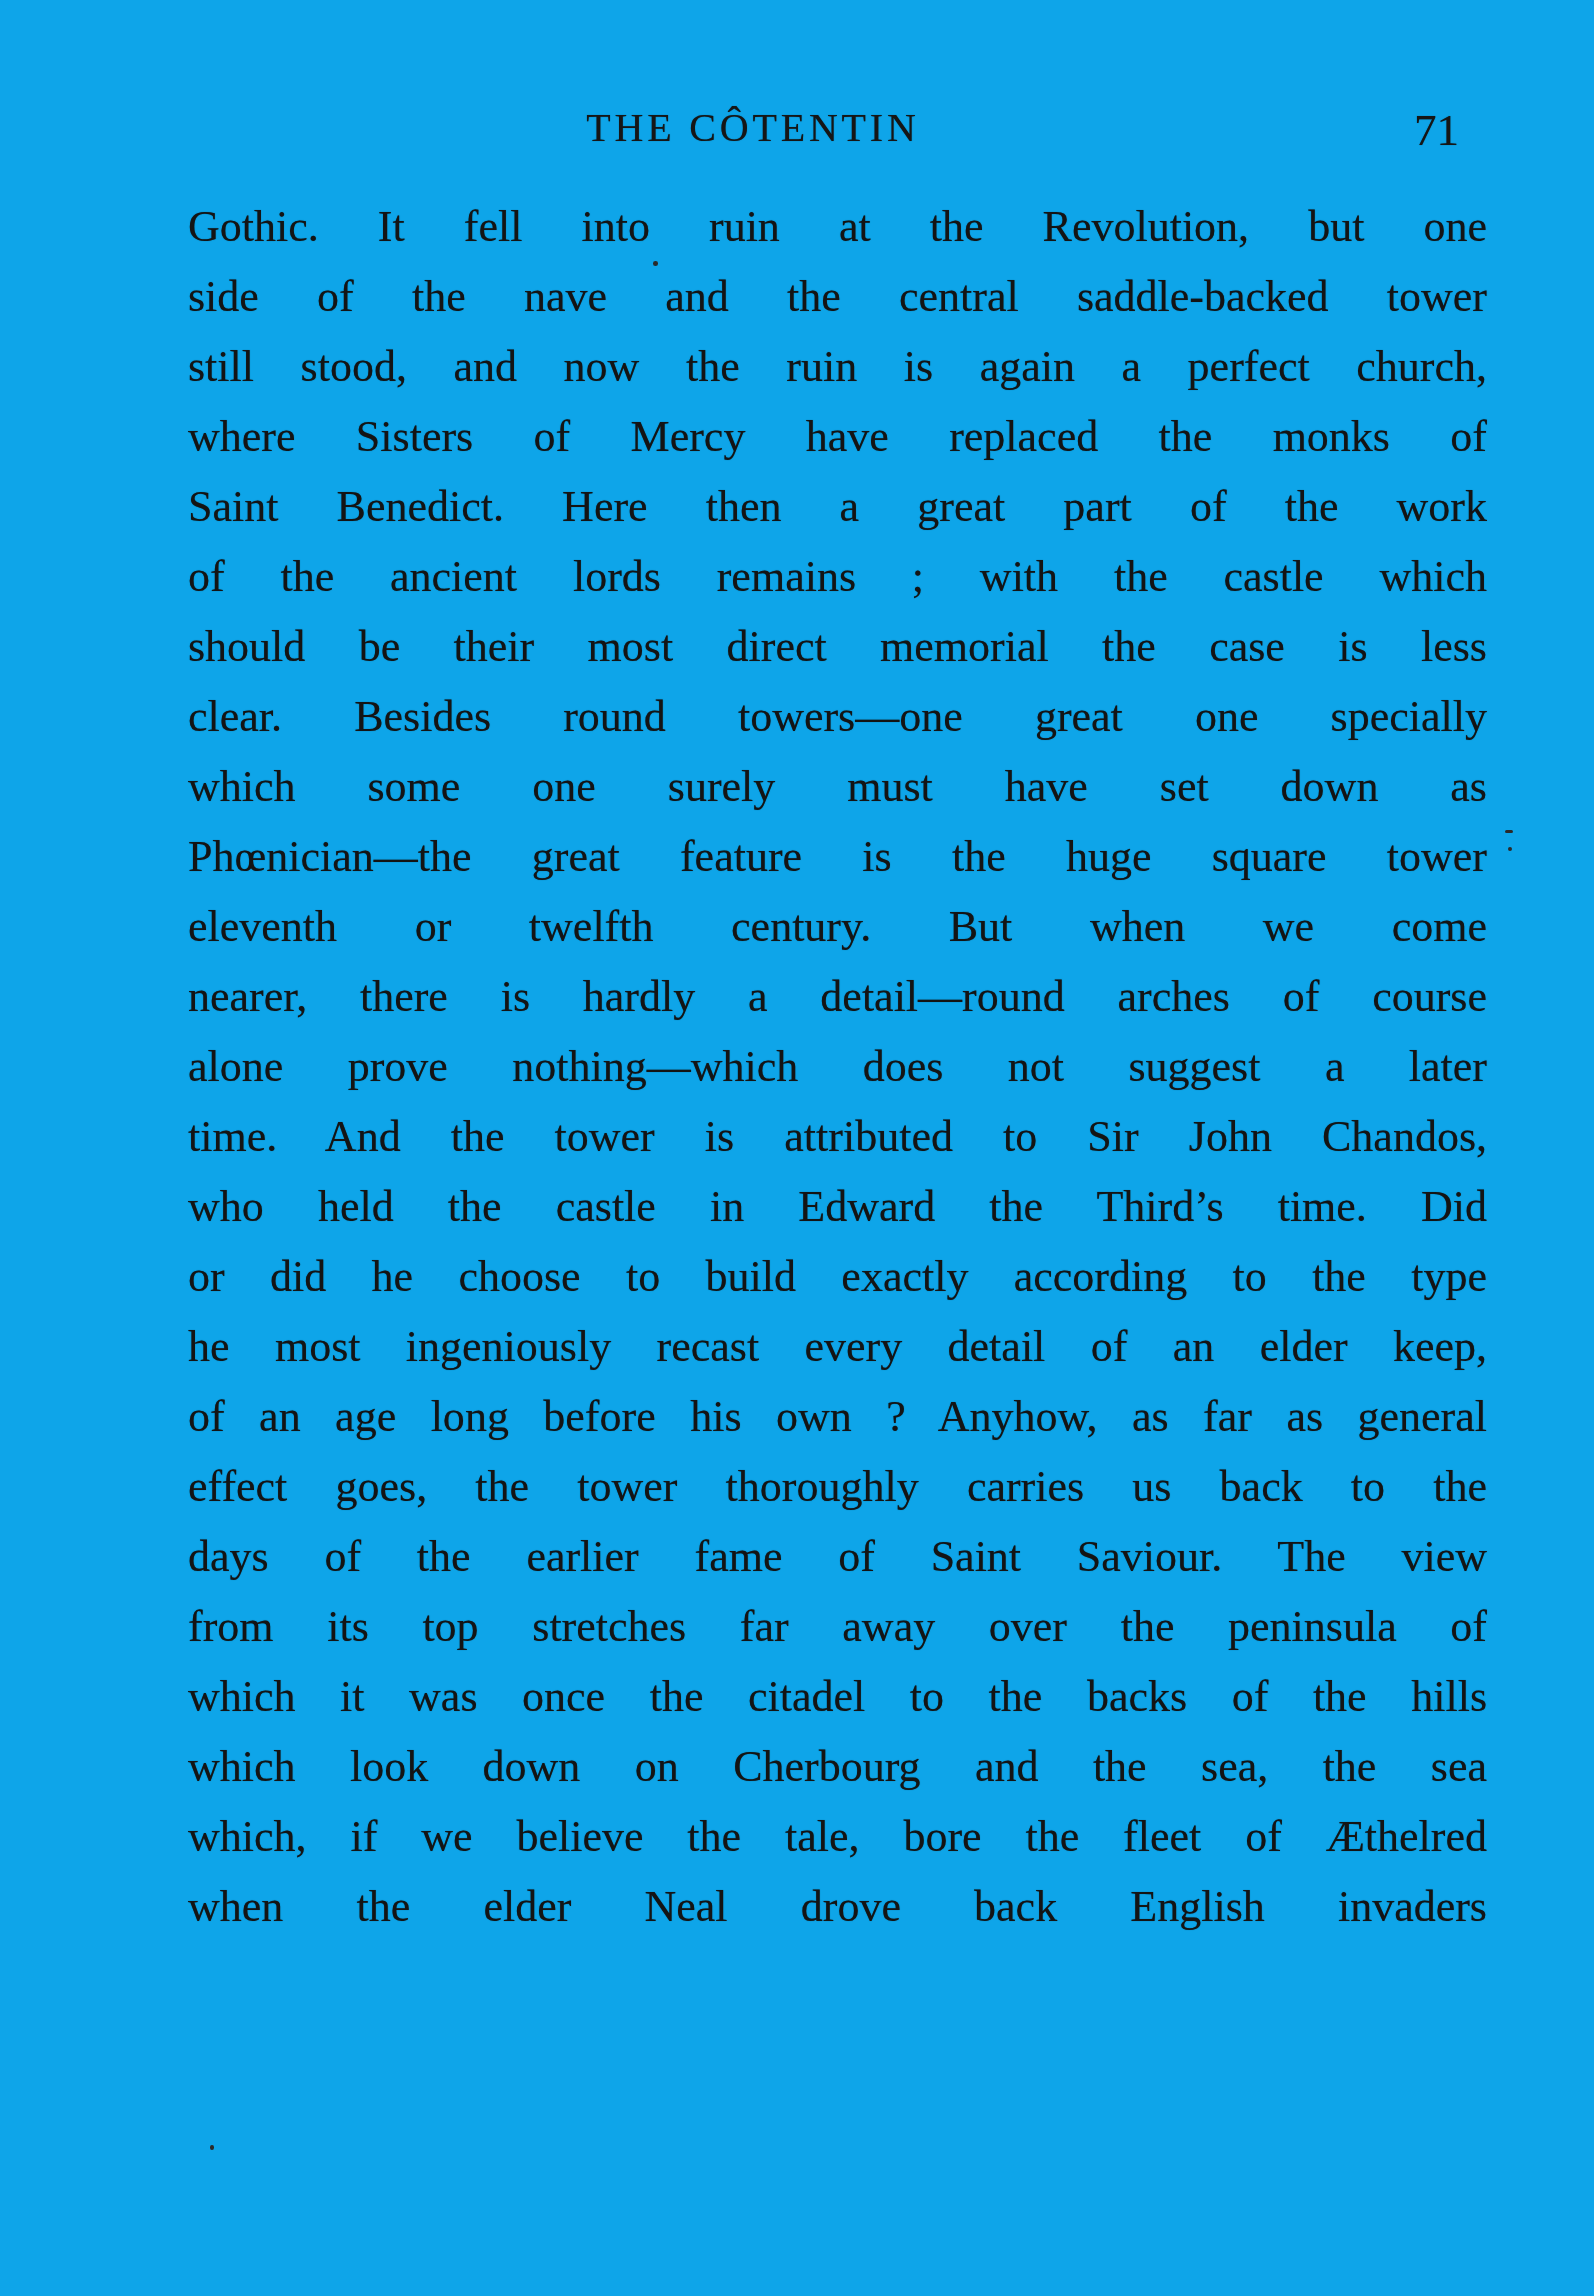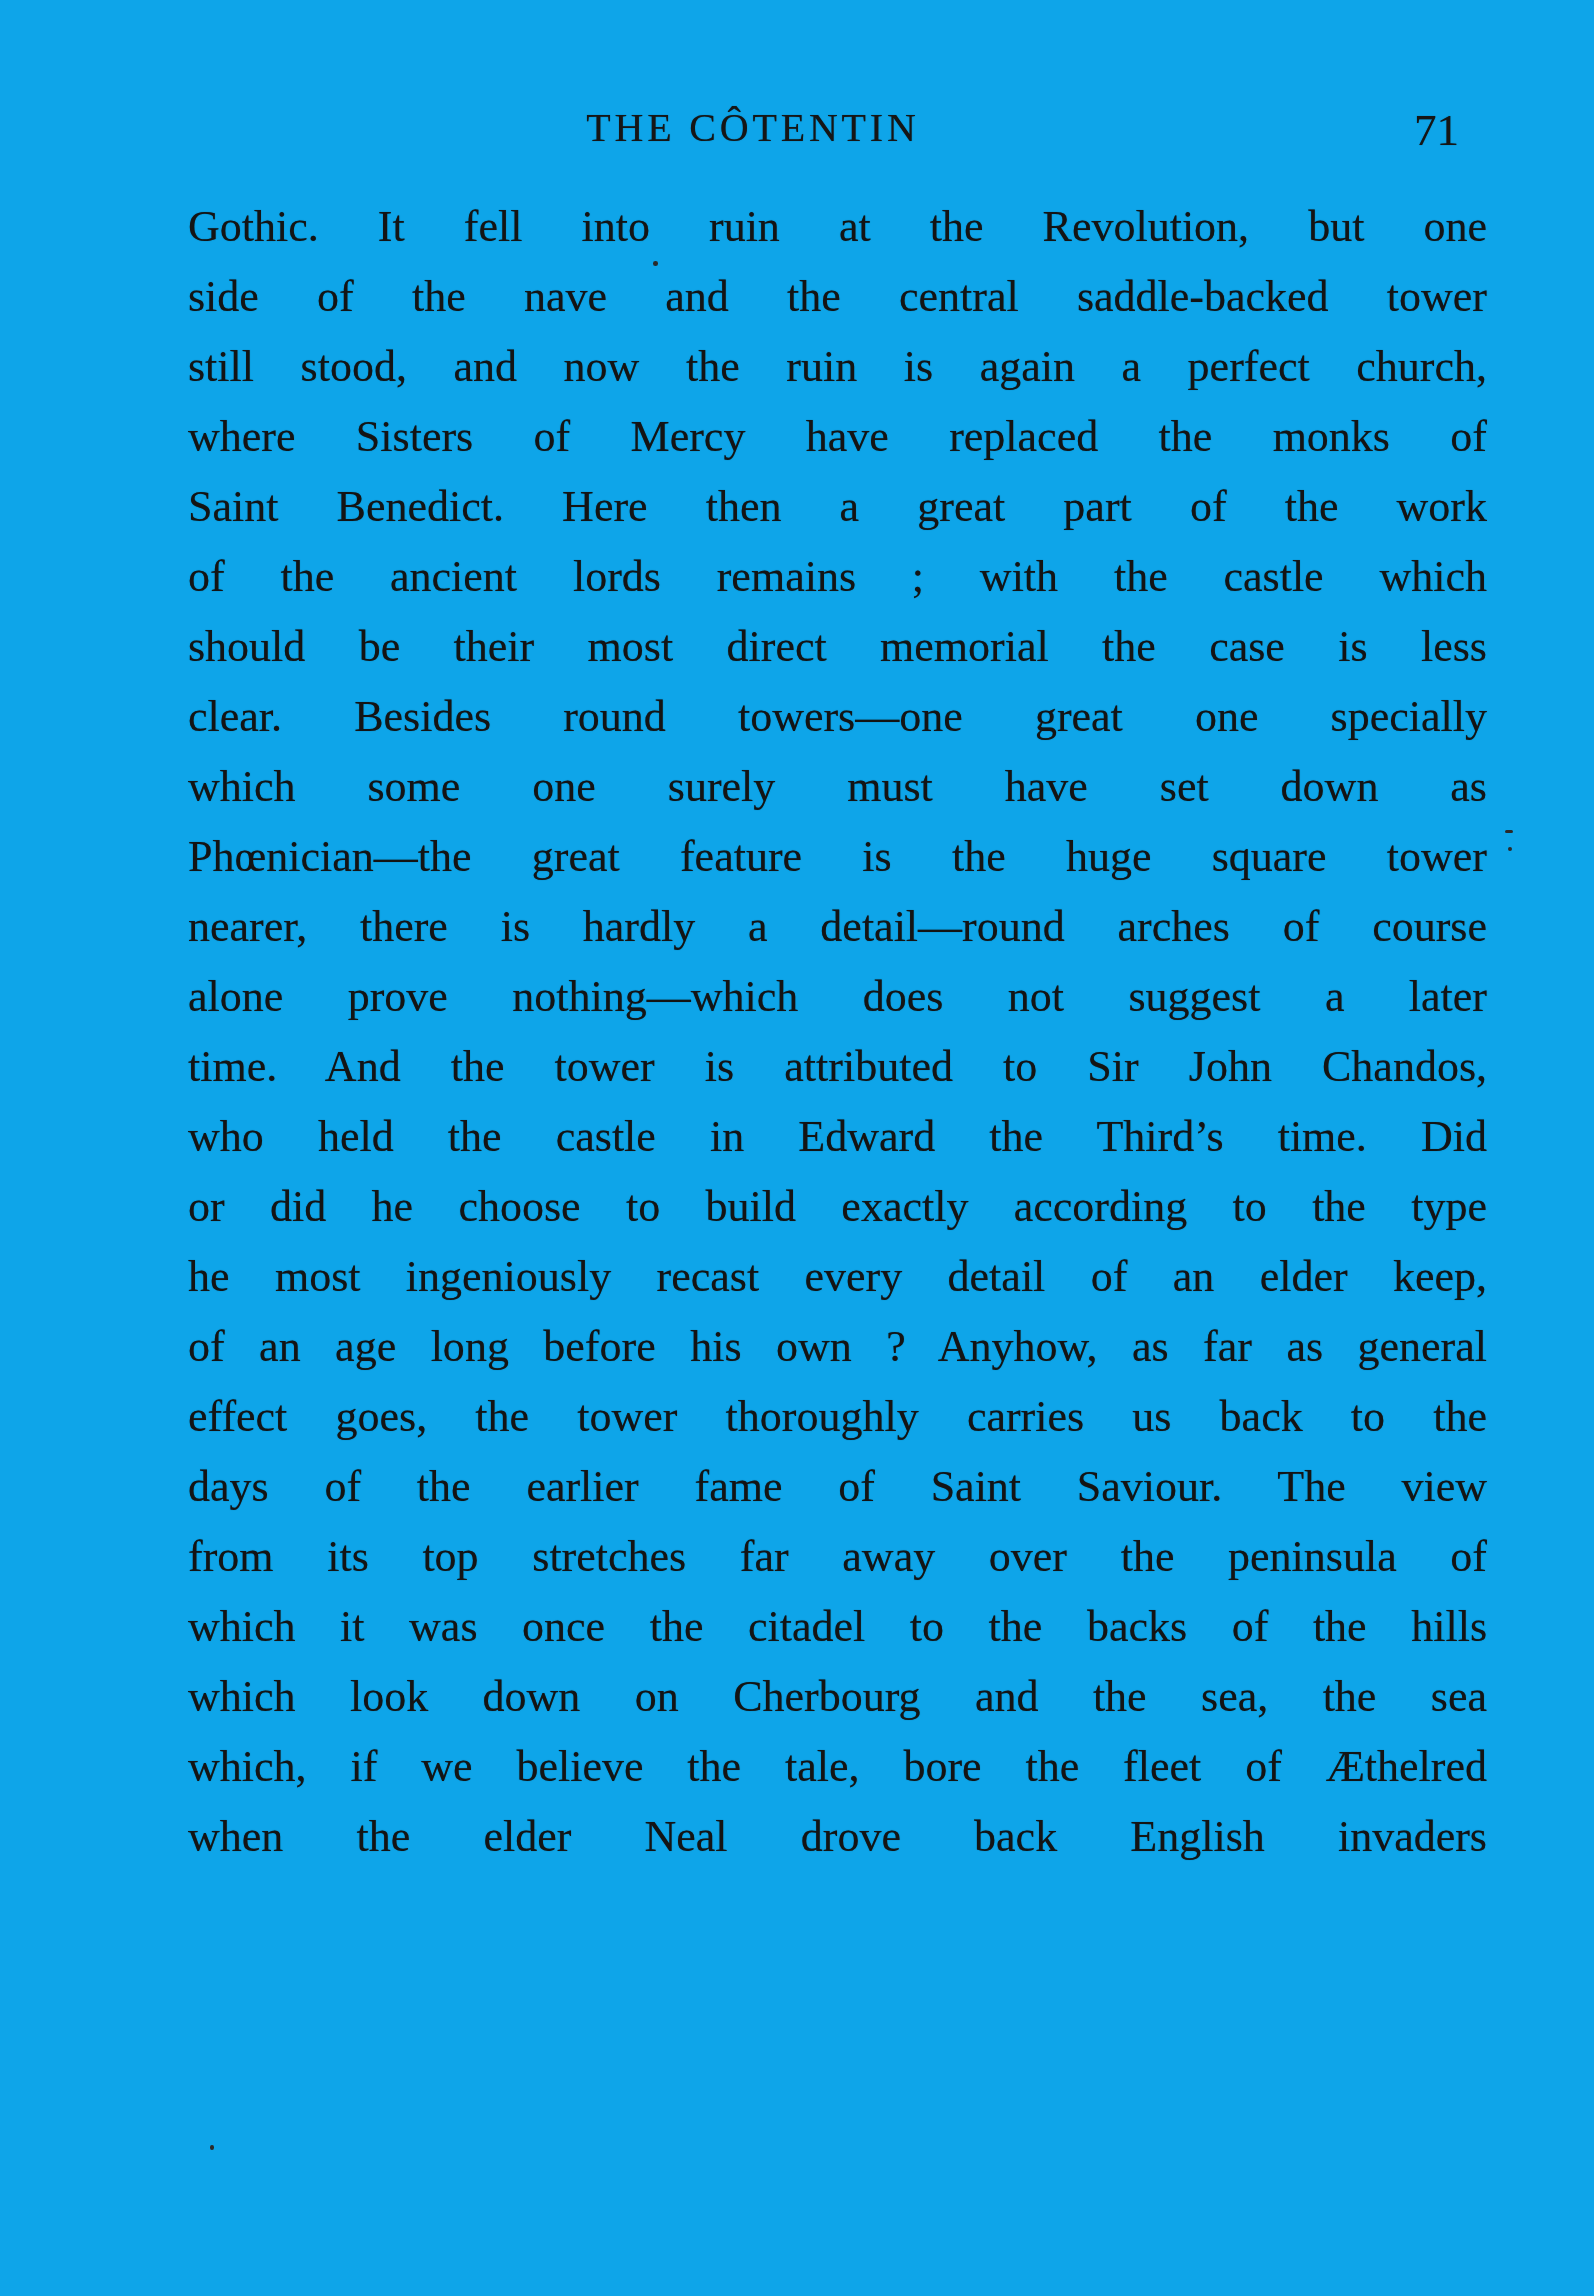--- a/index.html
+++ b/index.html
@@ -69,20 +69,21 @@
       <div class="line">Gothic. It fell into ruin at the Revolution, but one</div>
       <div class="line">side of the nave and the central saddle-backed tower</div>
       <div class="line">still stood, and now the ruin is again a perfect church,</div>
       <div class="line">where Sisters of Mercy have replaced the monks of</div>
       <div class="line">Saint Benedict. Here then a great part of the work</div>
       <div class="line">of the ancient lords remains ; with the castle which</div>
       <div class="line">should be their most direct memorial the case is less</div>
       <div class="line">clear. Besides round towers—one great one specially</div>
       <div class="line">which some one surely must have set down as</div>
       <div class="line">Phœnician—the great feature is the huge square tower</div>
+      <div class="line">eleventh or twelfth century. But when we come</div>
       <div class="line">nearer, there is hardly a detail—round arches of course</div>
       <div class="line">alone prove nothing—which does not suggest a later</div>
       <div class="line">time. And the tower is attributed to Sir John Chandos,</div>
       <div class="line">who held the castle in Edward the Third’s time. Did</div>
       <div class="line">or did he choose to build exactly according to the type</div>
       <div class="line">he most ingeniously recast every detail of an elder keep,</div>
       <div class="line">of an age long before his own ? Anyhow, as far as general</div>
       <div class="line">effect goes, the tower thoroughly carries us back to the</div>
       <div class="line">days of the earlier fame of Saint Saviour. The view</div>
       <div class="line">from its top stretches far away over the peninsula of</div>

